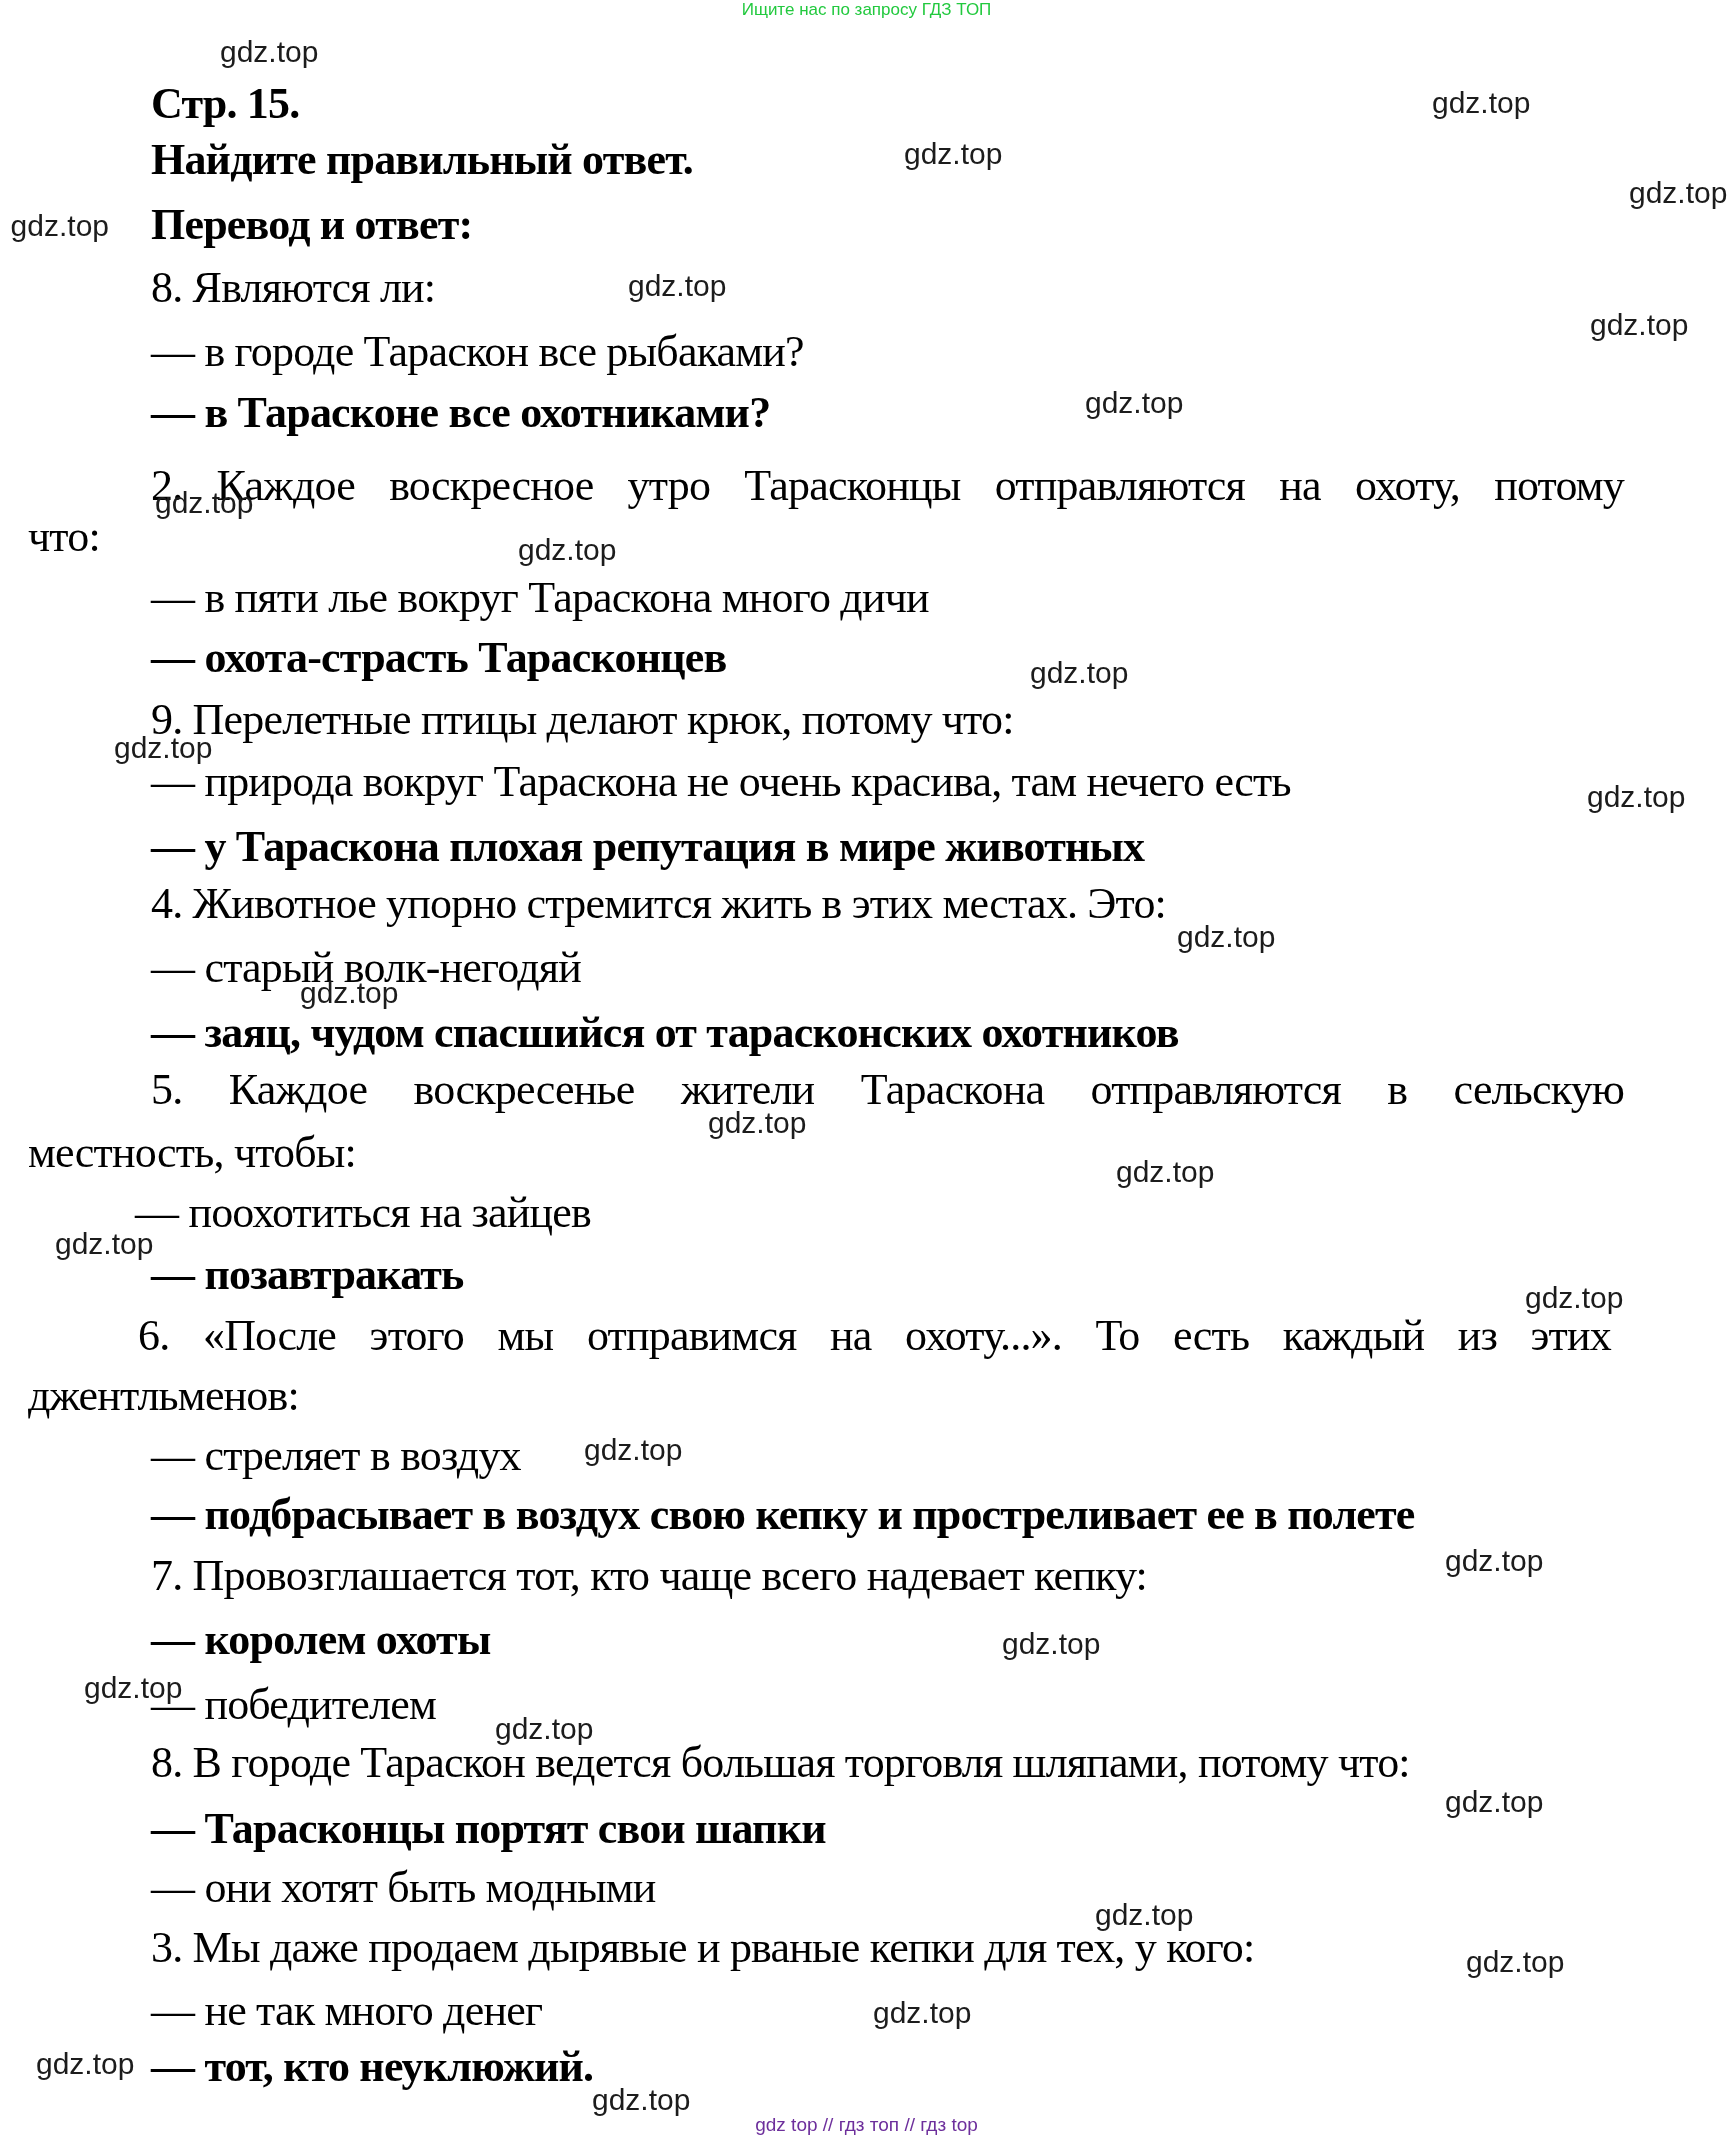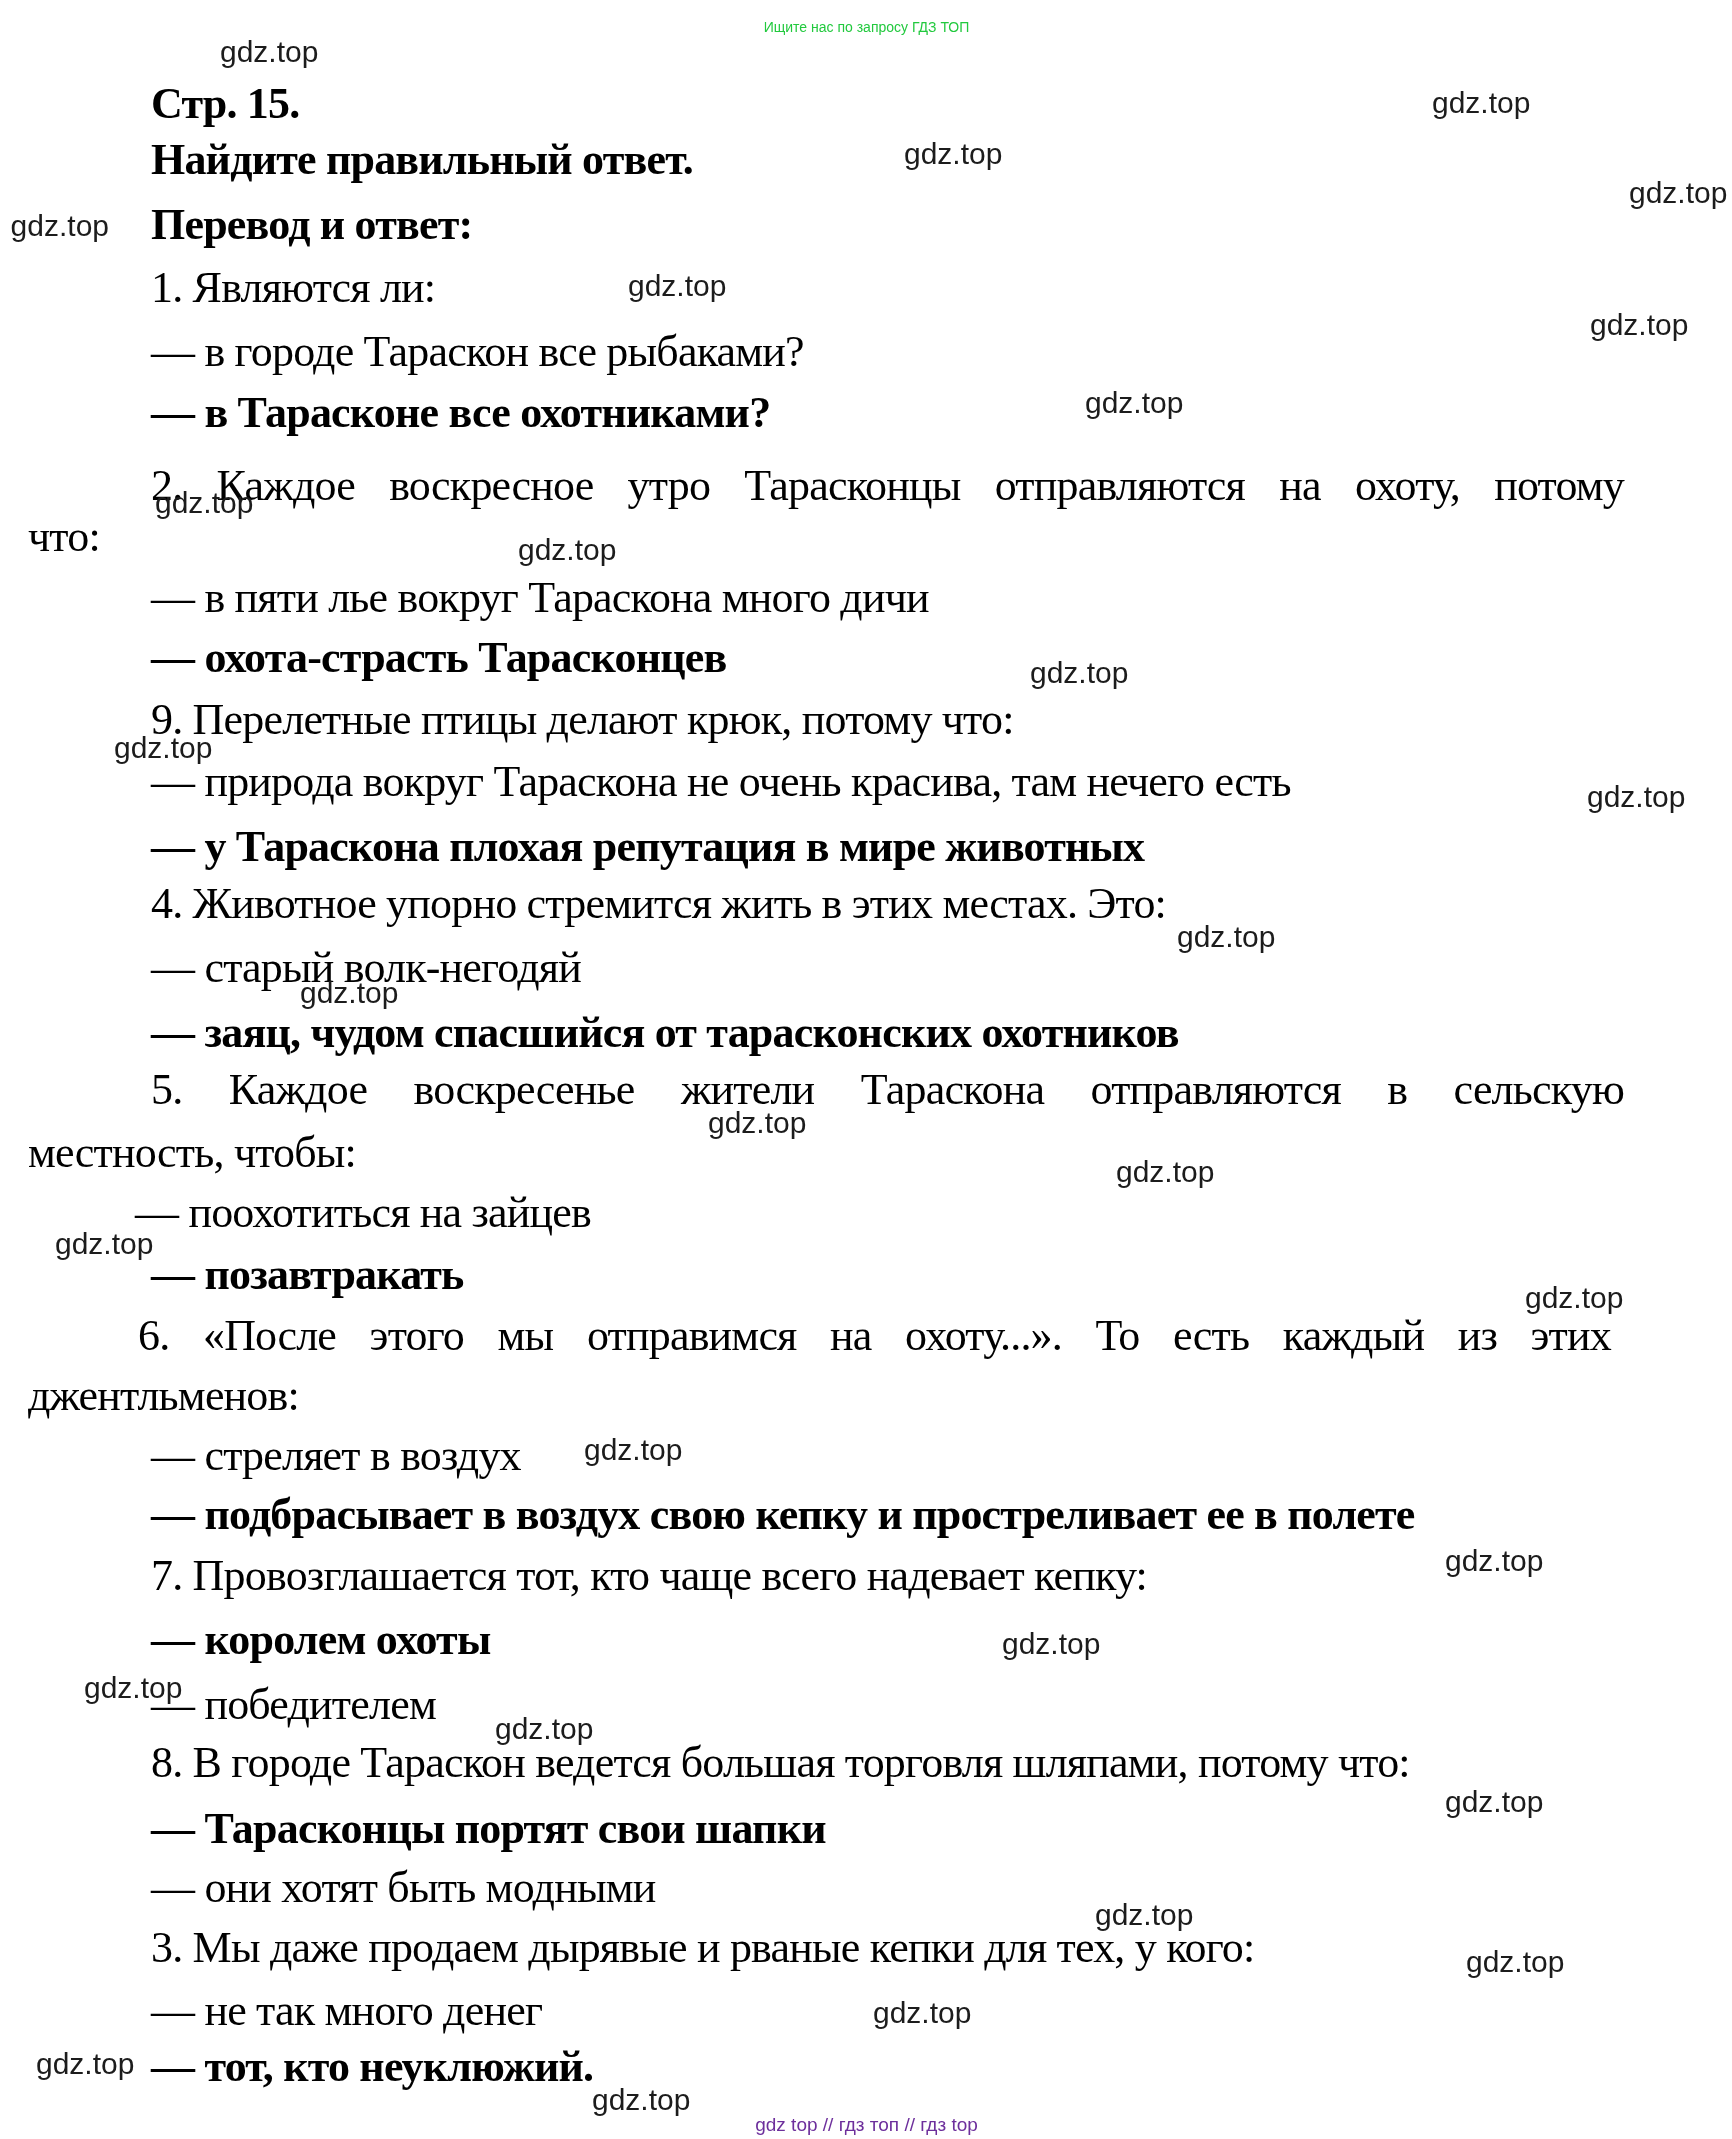--- a/index.html
+++ b/index.html
@@ -27,25 +27,25 @@
   }
   .wm {
     position: absolute;
     font-family: "Liberation Sans", sans-serif;
     font-size: 30px;
     line-height: 1;
     white-space: nowrap;
   }
   .promo {
     position: absolute;
-    top: 19px;
+    top: 0;
     left: 50%;
     transform: translateX(-50%);
     font-family: "Liberation Sans", sans-serif;
-    font-size: 14px;
+    font-size: 17px;
     white-space: nowrap;
   }
   .footer-wm {
     position: absolute;
     top: 2114px;
     left: 50%;
     transform: translateX(-50%);
     font-family: "Liberation Sans", sans-serif;
     font-size: 19px;
     font-weight: 500;
@@ -54,21 +54,21 @@
 </style>
 </head>
 <body style="background: rgb(255, 255, 255); color: rgb(0, 0, 0);">
 
 <div class="promo" style="color: rgb(34, 201, 62);">Ищите нас по запросу ГДЗ ТОП</div>
 
 <div>
     <div class="line bold" style="left: 151px; top: 79px;">Стр. 15.</div>
     <div class="line bold" style="left: 151px; top: 135px;">Найдите правильный ответ.</div>
     <div class="line bold" style="left: 151px; top: 200px;">Перевод и ответ:</div>
-    <div class="line" style="left: 151px; top: 263px;">1. Являются ли:</div>
+    <div class="line" style="left: 151px; top: 263px;">8. Являются ли:</div>
     <div class="line" style="left: 151px; top: 327px;">— в городе Тараскон все рыбаками?</div>
     <div class="line bold" style="left: 151px; top: 388px;">— в Тарасконе все охотниками?</div>
     <div class="line justify" style="left: 151px; top: 461px; width: 1473px;">2. Каждое воскресное утро Тарасконцы отправляются на охоту, потому</div>
     <div class="line" style="left: 28px; top: 512px;">что:</div>
     <div class="line" style="left: 151px; top: 573px;">— в пяти лье вокруг Тараскона много дичи</div>
     <div class="line bold" style="left: 151px; top: 633px;">— охота-страсть Тарасконцев</div>
     <div class="line" style="left: 151px; top: 695px;">9. Перелетные птицы делают крюк, потому что:</div>
     <div class="line" style="left: 151px; top: 757px;">— природа вокруг Тараскона не очень красива, там нечего есть</div>
     <div class="line bold" style="left: 151px; top: 822px;">— у Тараскона плохая репутация в мире животных</div>
     <div class="line" style="left: 151px; top: 879px;">4. Животное упорно стремится жить в этих местах. Это:</div>

